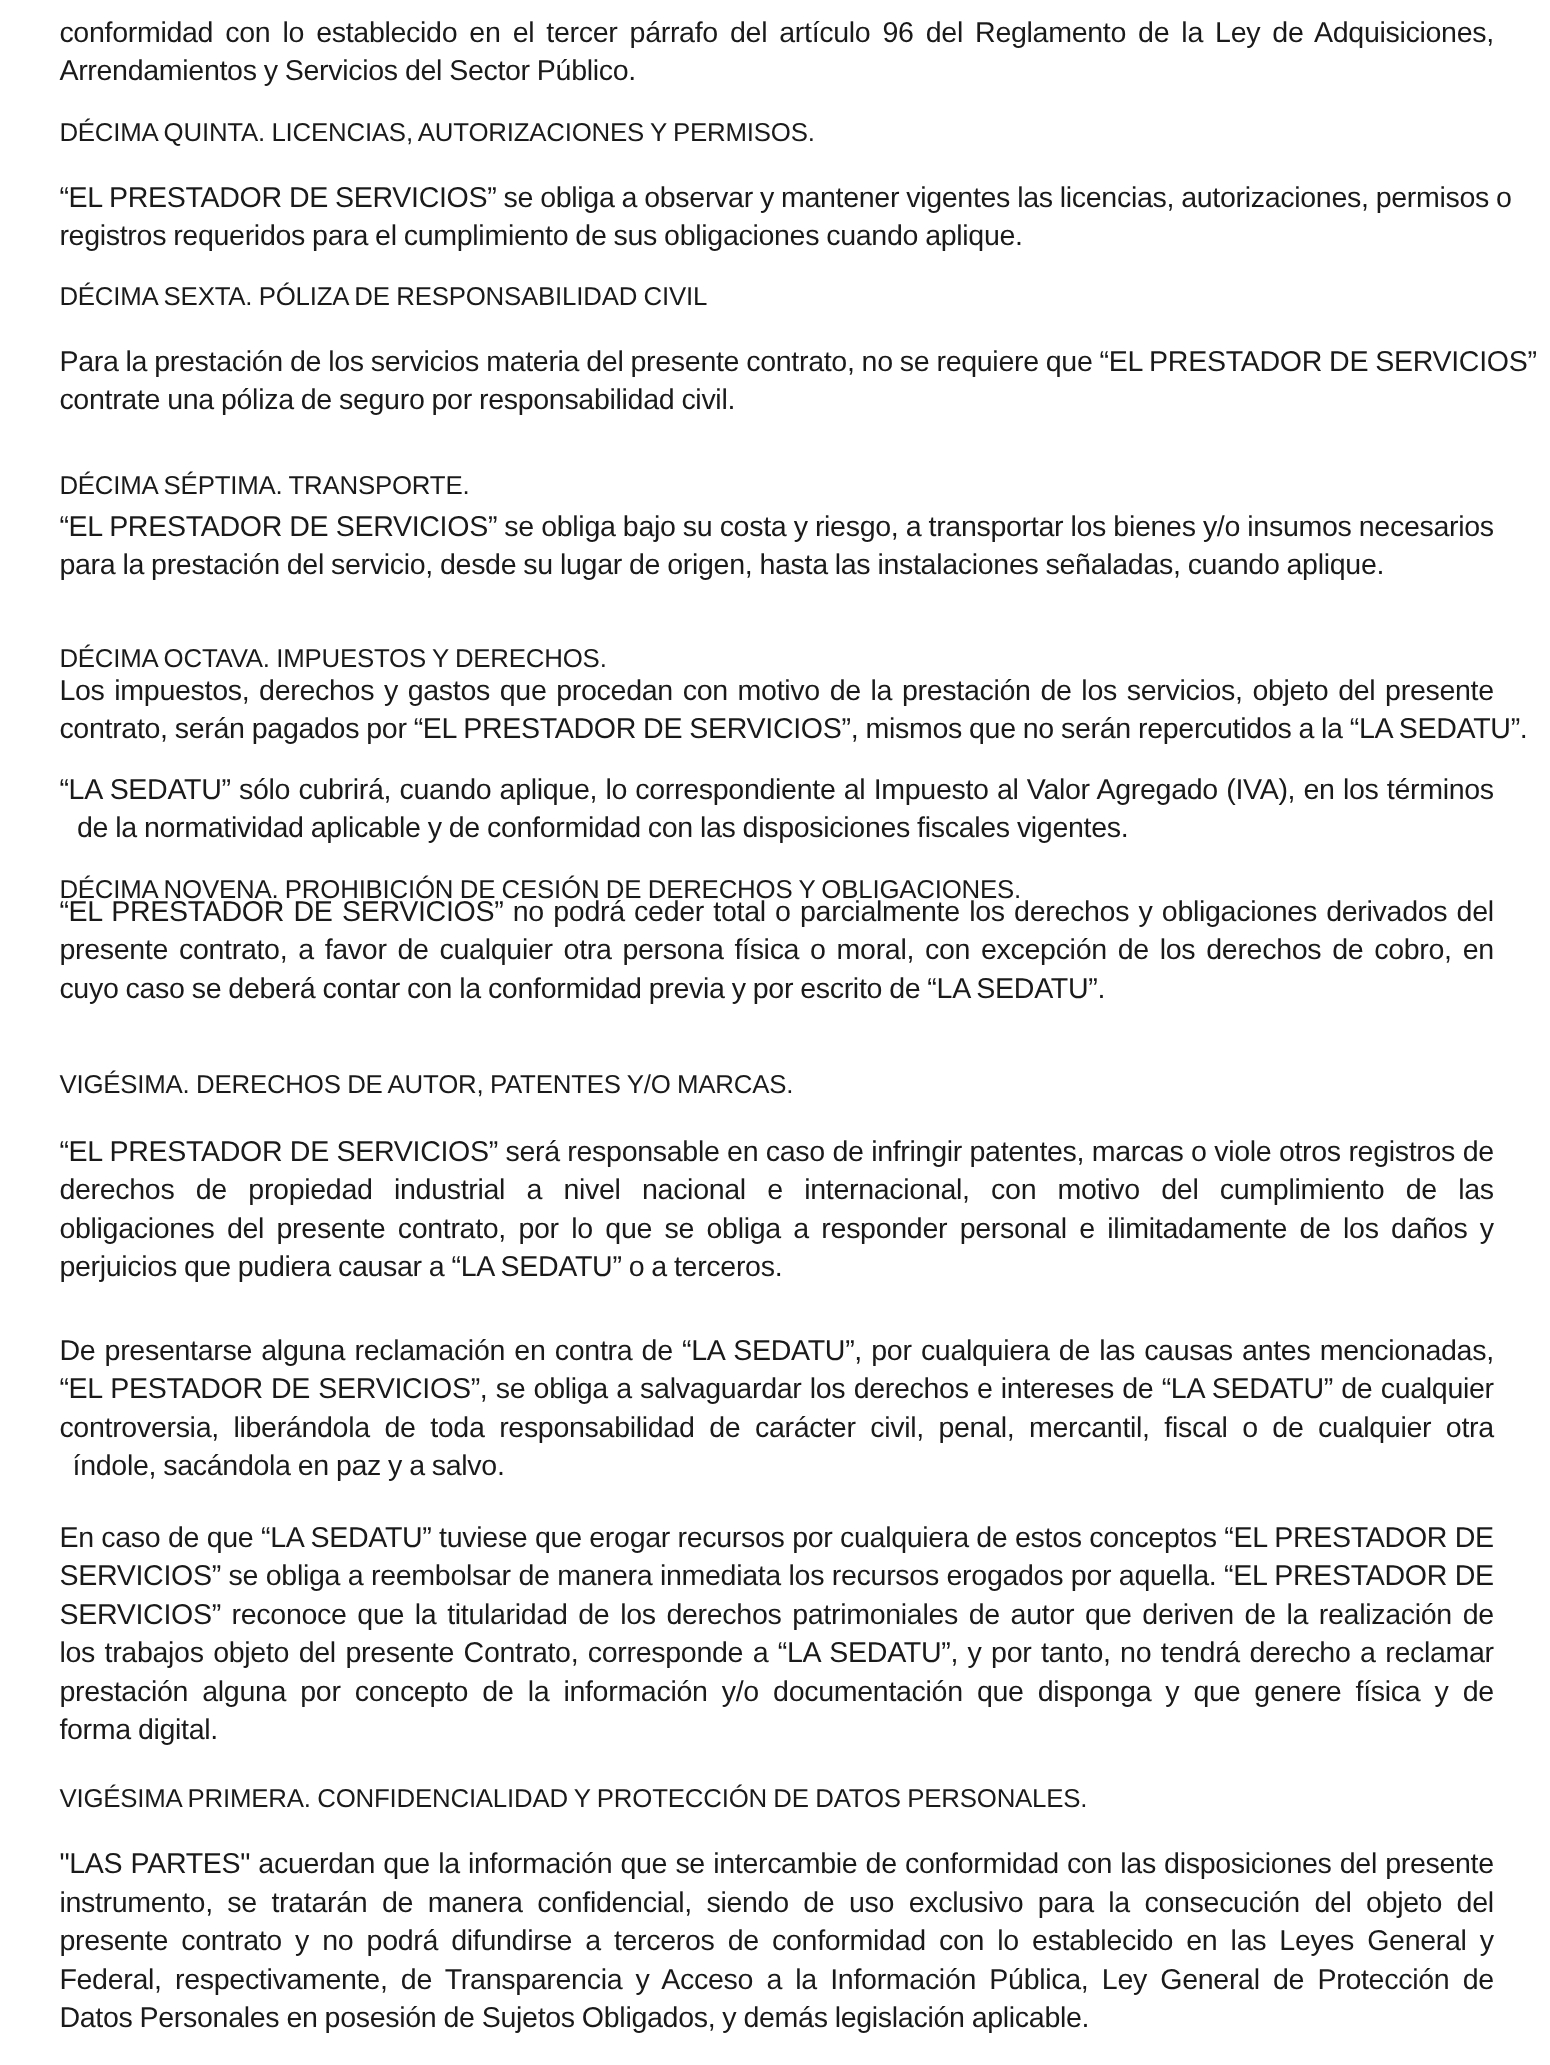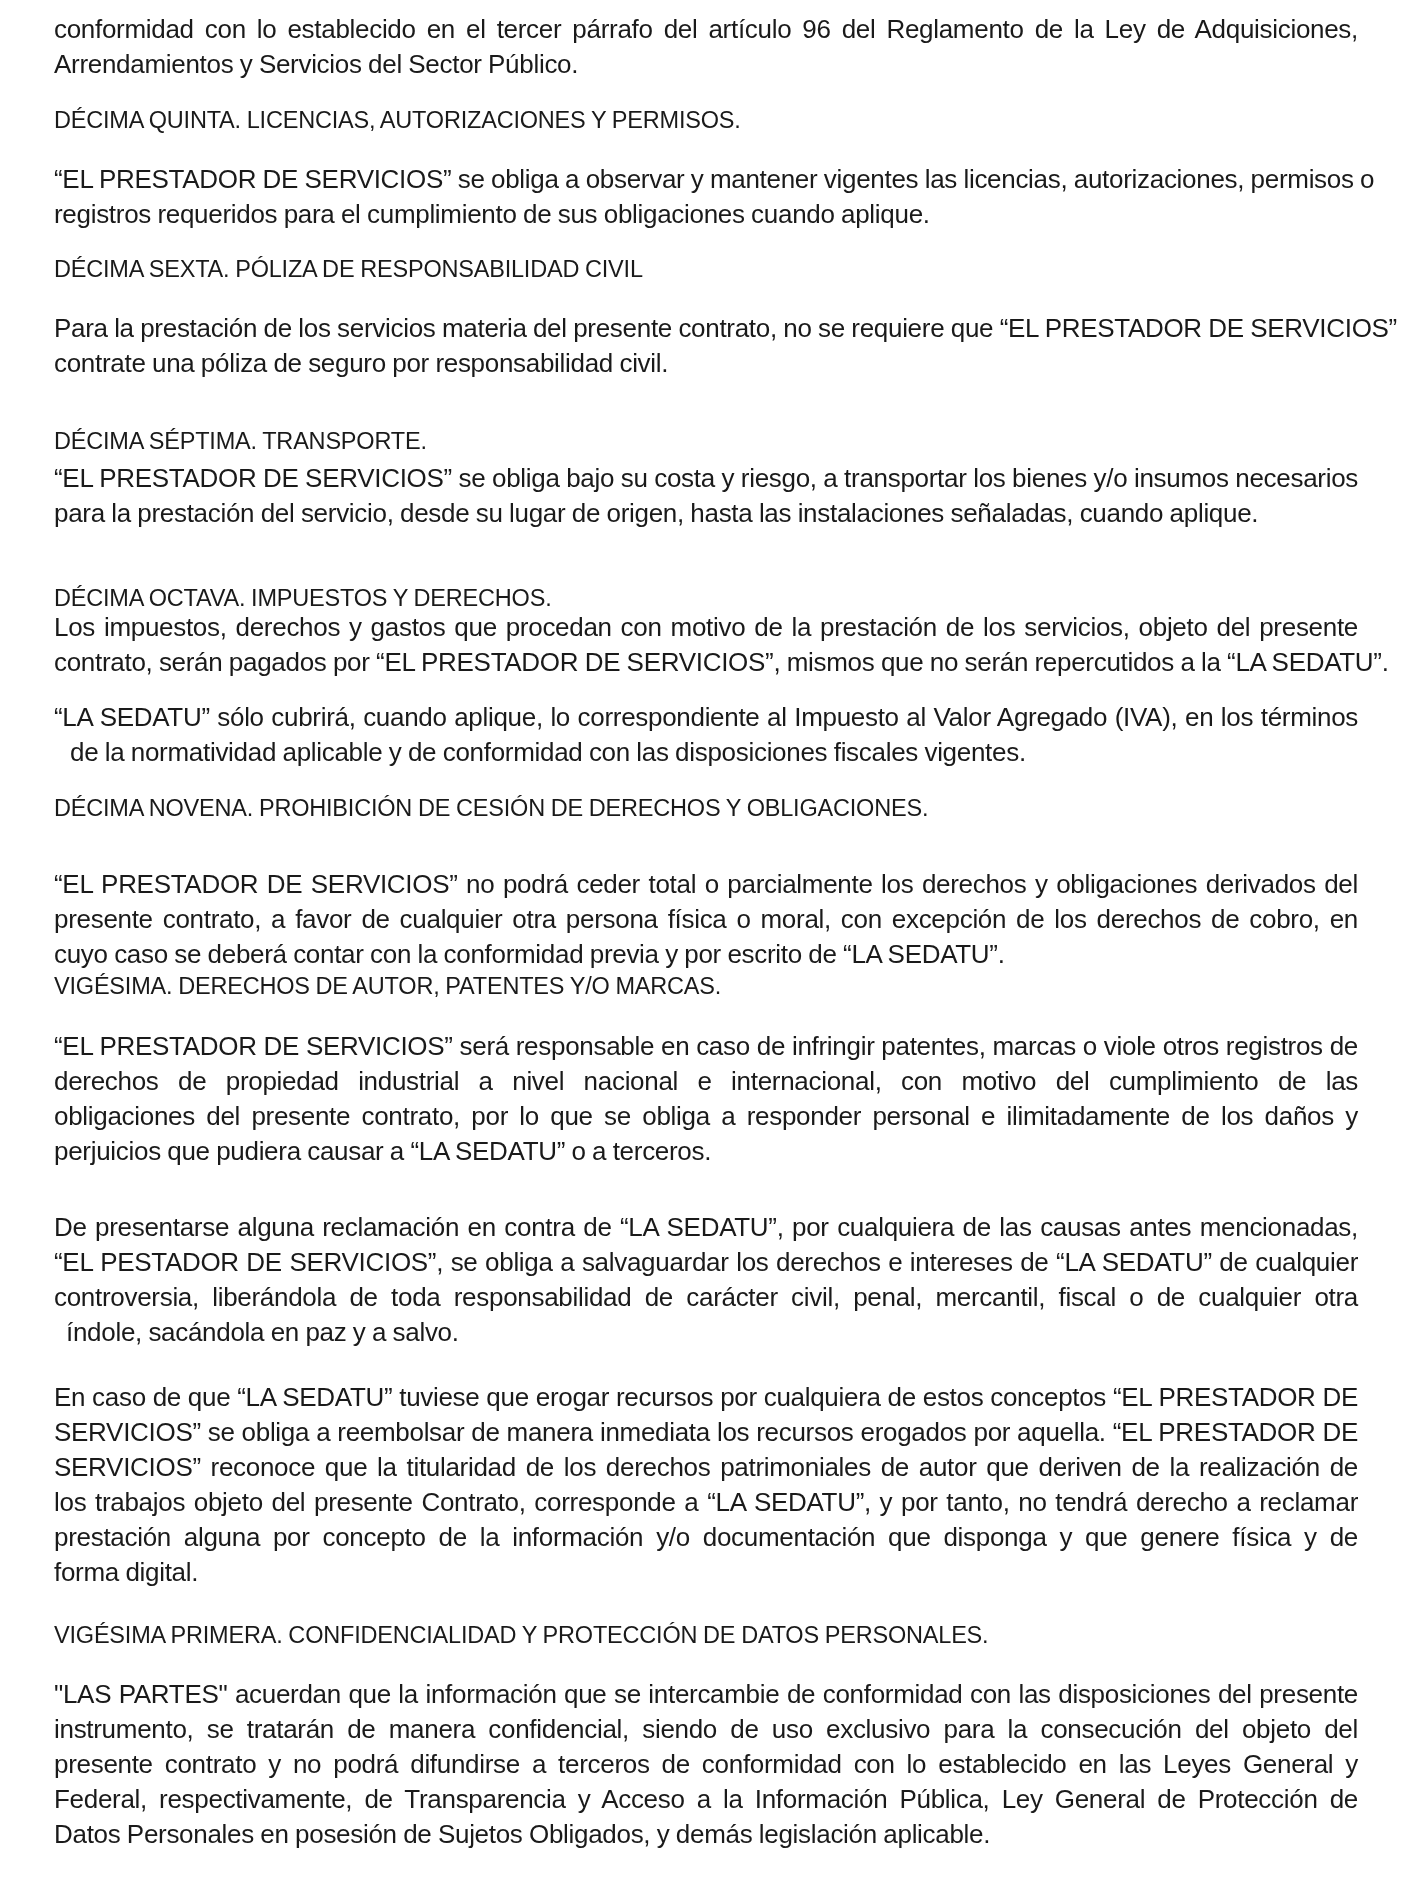--- a/index.html
+++ b/index.html
@@ -86,21 +86,21 @@
     <span class="line" style="white-space: nowrap;">contrato, serán pagados por “EL PRESTADOR DE SERVICIOS”, mismos que no serán repercutidos a la “LA SEDATU”.</span>
   </div>
 
   <div class="block para" style="top:700px">
     <span class="line just" style="white-space: nowrap;">“LA SEDATU” sólo cubrirá, cuando aplique, lo correspondiente al Impuesto al Valor Agregado (IVA), en los términos</span>
     <span class="line" style="white-space: nowrap; margin-left: 16px;">de la normatividad aplicable y de conformidad con las disposiciones fiscales vigentes.</span>
   </div>
 
   <div class="block heading" style="top: 791px; white-space: nowrap;">DÉCIMA NOVENA. PROHIBICIÓN DE CESIÓN DE DERECHOS Y OBLIGACIONES.</div>
 
-  <div class="block para" style="top:867px">
+  <div class="block para" style="top:811px">
     <span class="line just" style="white-space: nowrap;">“EL PRESTADOR DE SERVICIOS” no podrá ceder total o parcialmente los derechos y obligaciones derivados del</span>
     <span class="line just" style="white-space: nowrap;">presente contrato, a favor de cualquier otra persona física o moral, con excepción de los derechos de cobro, en</span>
     <span class="line" style="white-space: nowrap;">cuyo caso se deberá contar con la conformidad previa y por escrito de “LA SEDATU”.</span>
   </div>
 
   <div class="block heading" style="top: 969px; white-space: nowrap;">VIGÉSIMA. DERECHOS DE AUTOR, PATENTES Y/O MARCAS.</div>
 
   <div class="block para" style="top:1029px">
     <span class="line just" style="white-space: nowrap;">“EL PRESTADOR DE SERVICIOS” será responsable en caso de infringir patentes, marcas o viole otros registros de</span>
     <span class="line just" style="white-space: nowrap;">derechos de propiedad industrial a nivel nacional e internacional, con motivo del cumplimiento de las</span>

